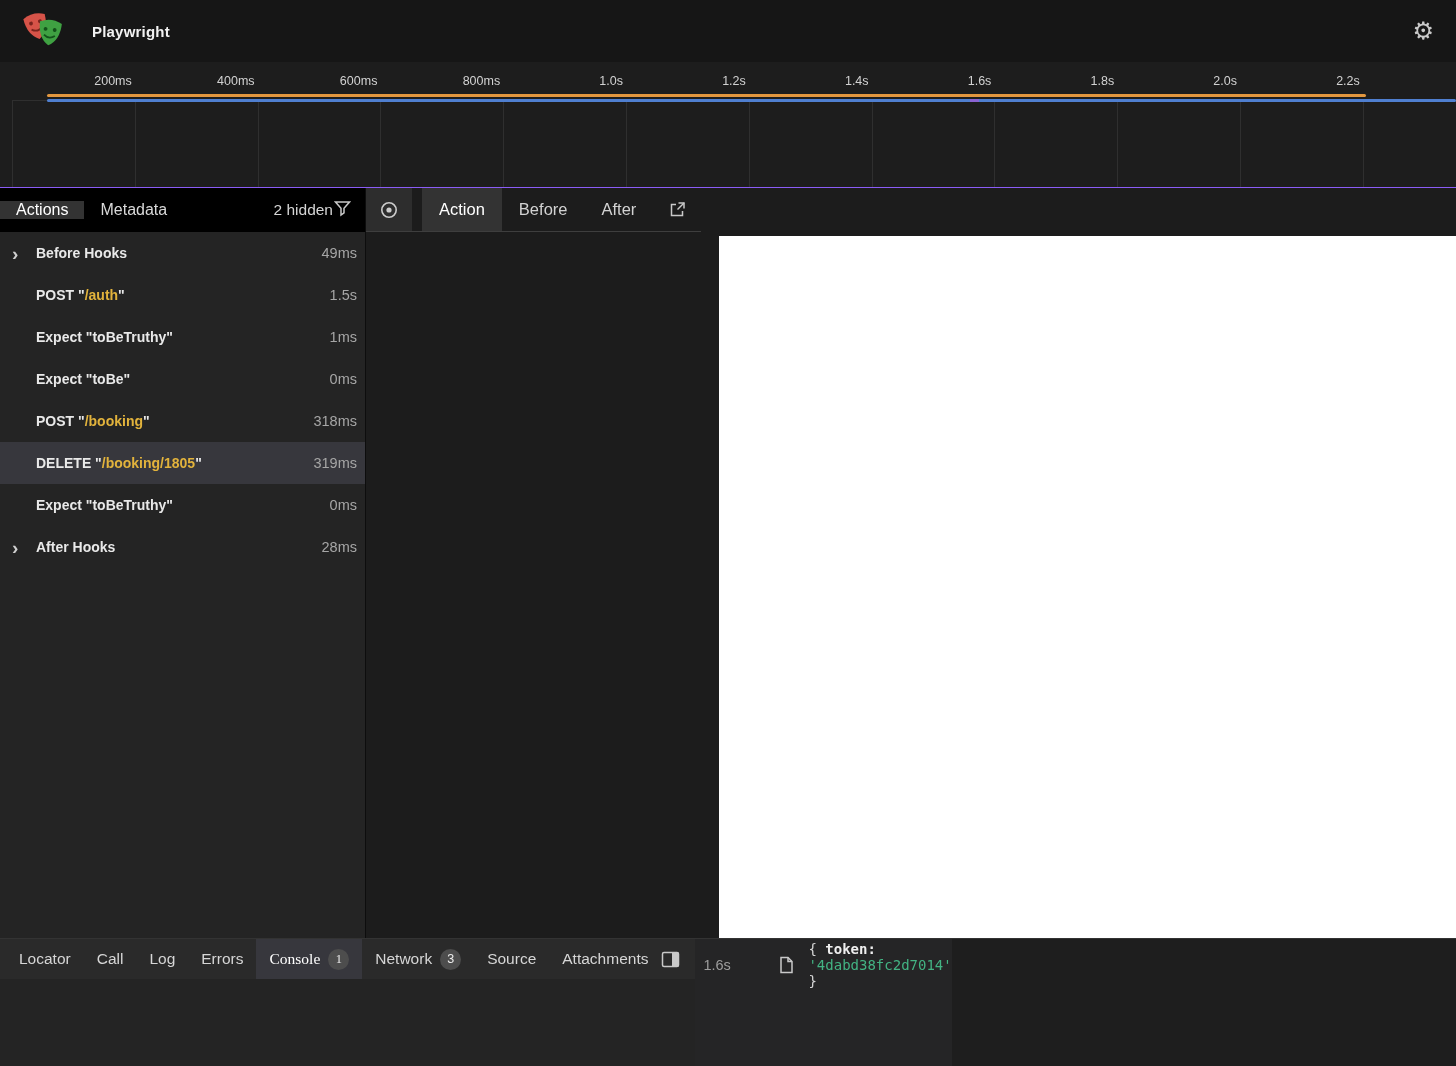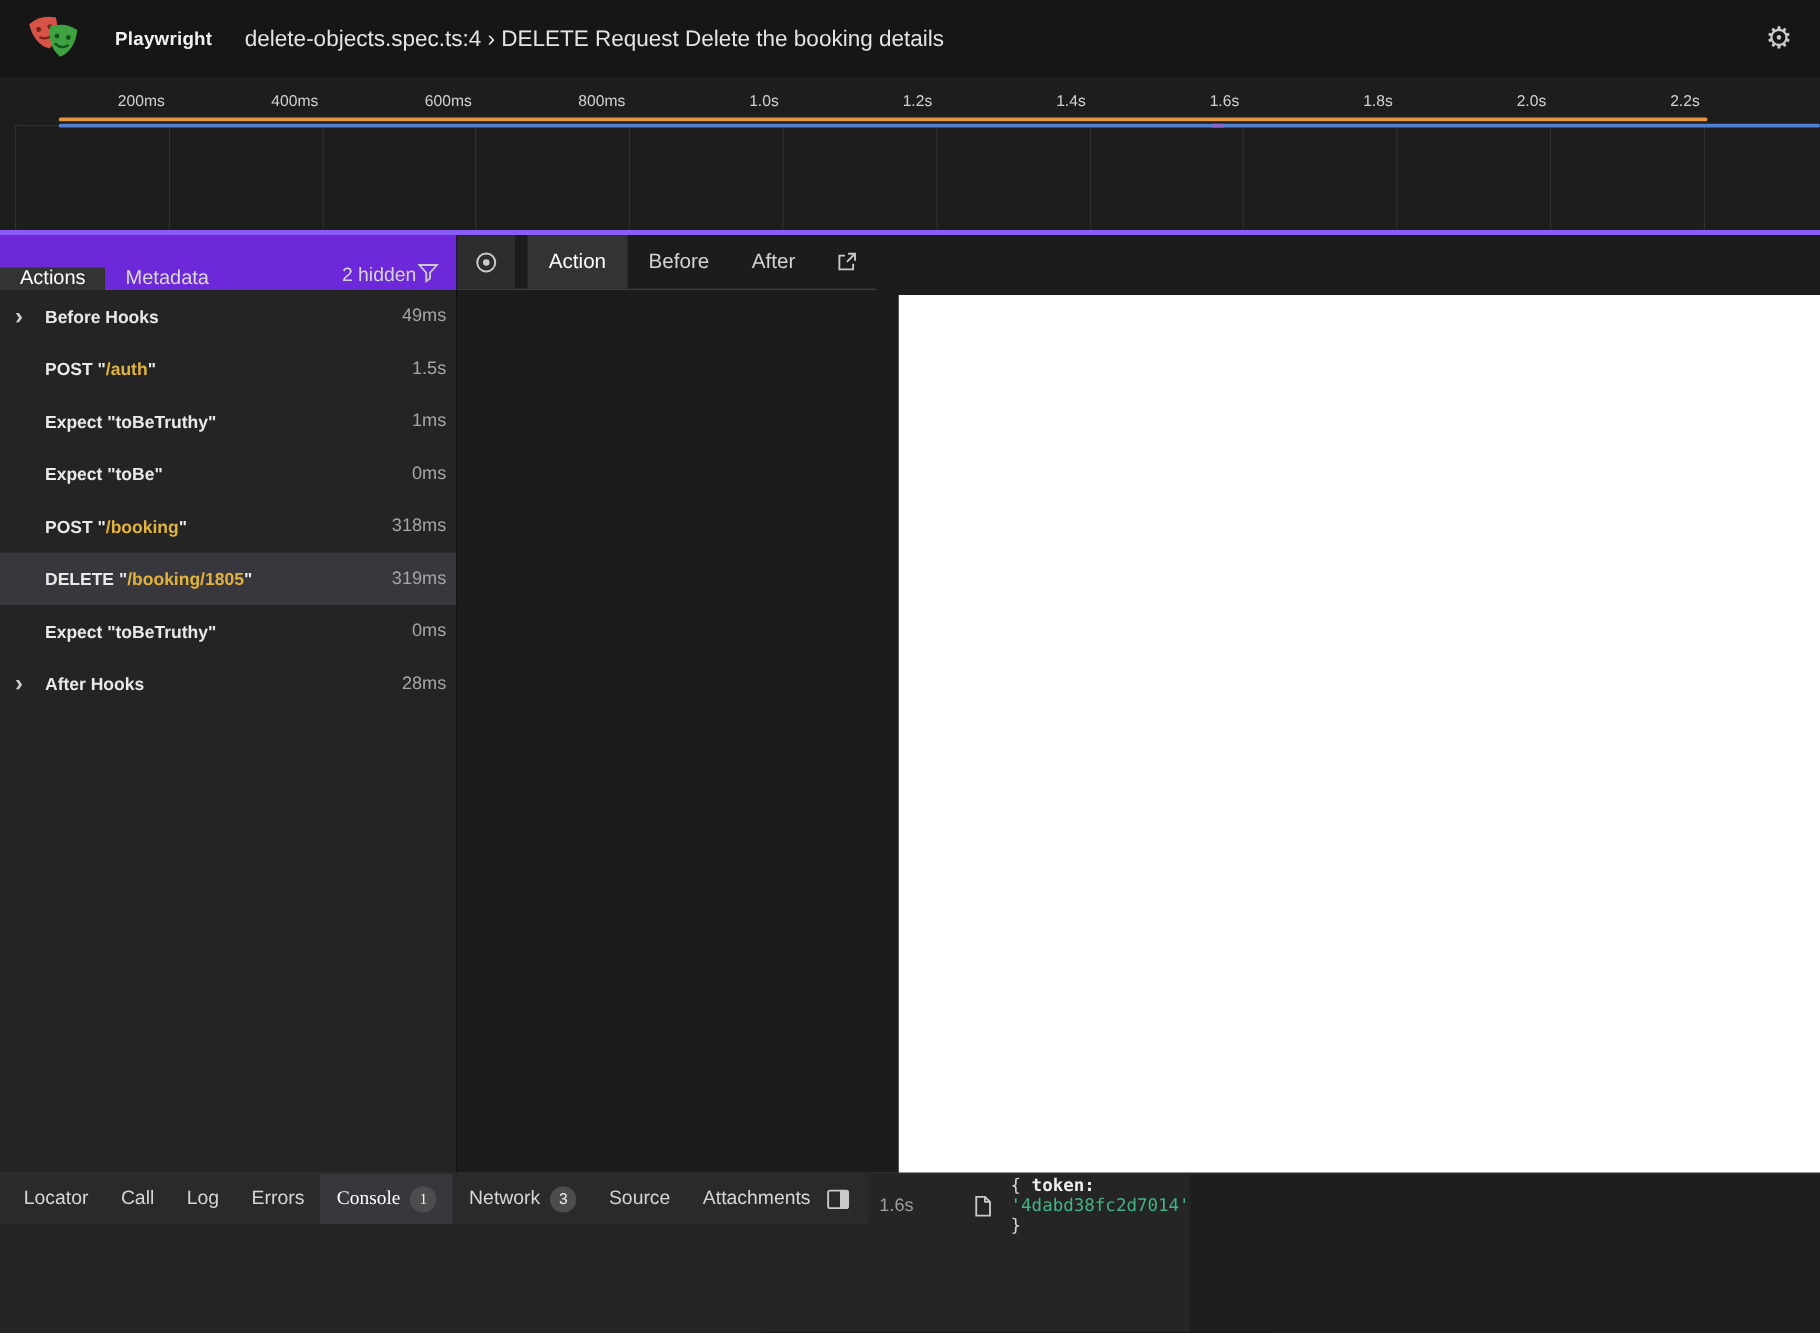--- a/index.html
+++ b/index.html
@@ -8,36 +8,36 @@
   .app { width:1456px; height:1066px; display:flex; flex-direction:column; overflow:hidden; background:#242424; position:relative; }
 
   
   .header { height:62px; flex:0 0 62px; background:#161616; display:flex; align-items:center; padding:0 22px; gap:26px; }
   .logo { width:44px; height:44px; flex:0 0 44px; }
   .app-title { font-size:15px; font-weight:bold; color:#f2f2f2; letter-spacing:.2px; }
   .test-title { font-size:18px; color:#e4e4e4; white-space:nowrap; overflow:hidden; }
   .gear { margin-left:auto; font-size:24px; color:#c9c9c9; cursor:pointer; line-height:1; }
 
   
-  .timeline { height:126px; flex:0 0 126px; background:#1d1d1d; position:relative; border-bottom:4px solid #8b5cf6; overflow:hidden; }
+  .timeline { height:126px; flex:0 0 126px; background:#1d1d1d; position:relative; border-bottom:1px solid #8b5cf6; overflow:hidden; }
   .tl-labels { position:absolute; left:12px; top:0; right:0; height:38px; display:flex; align-items:center; }
   .tl-cell { flex:0 0 122.8px; text-align:right; font-size:12.5px; color:#d2d2d2; padding-right:3px; }
   .tl-grid { position:absolute; left:12px; right:0; top:38px; bottom:0; display:flex; border-top:1px solid #2f2f2f; border-left:1px solid #2f2f2f; }
   .tl-gridcell { flex:0 0 122.8px; border-right:1px solid #2f2f2f; }
   .tl-bar { position:absolute; height:3px; border-radius:2px; }
   .tl-bar.orange { left:47px; width:1319px; top:32px; }
   .tl-bar.blue { left:47px; right:0; top:37px; }
   .tl-tick.purple { position:absolute; left:970px; width:9px; height:3px; top:37px; }
 
   
   .main { flex:0 0 750px; height:750px; display:flex; min-height:0; }
 
   
   .left-panel { width:366px; flex:0 0 366px; background:#242424; border-right:1px solid #0d0d0d; display:flex; flex-direction:column; }
-  .lp-tabs { height:44px; flex:0 0 44px; background:#6d28d9; display:flex; align-items:flex-end; }
+  .lp-tabs { height:44px; flex:0 0 44px; background:#000000; display:flex; align-items:center; }
   .lp-tab { padding:0 16px; display:flex; align-items:center; font-size:16px; color:#d9d9d9; cursor:pointer; }
   .lp-tab.active { background:#333333; color:#ffffff; }
   .lp-filter { margin-left:auto; display:flex; align-items:center; gap:1px; padding-right:14px; color:#d5d5d5; font-size:15.5px; cursor:pointer; }
   .actions-list { flex:1; overflow:hidden; }
   .action-row { height:42px; display:flex; align-items:center; padding:0 8px 0 10px; cursor:pointer; }
   .action-row.selected { background:#37373d; }
   .chev { width:26px; flex:0 0 26px; color:#cfcfcf; font-size:19px; font-weight:bold; line-height:1; padding-left:2px; }
   .a-title { font-size:14px; font-weight:bold; color:#e9e9e9; white-space:nowrap; }
   .a-title .path { color:#e2b33c; }
   .duration { margin-left:auto; color:#a6a6a6; font-size:14.5px; font-weight:normal; padding-left:10px; }
@@ -92,21 +92,20 @@
         </g>
         <g transform="rotate(7 32 28)">
           <path d="M18 15 Q30 9 42 15 Q42 33 30 40 Q18 33 18 15 Z" fill="#3fa142"></path>
           <circle cx="25" cy="22.5" r="2.1" fill="#14531b"></circle>
           <circle cx="35" cy="22.5" r="2.1" fill="#14531b"></circle>
           <path d="M24 29 Q30 34 36 29" stroke="#14531b" stroke-width="2" fill="none"></path>
         </g>
       </svg>
     </span>
     <span class="app-title">Playwright</span>
-    <span class="test-title">delete-objects.spec.ts:4 › DELETE Request Delete the booking details</span>
     <span class="gear">⚙</span>
   </div>
 
   <div class="timeline">
     <div class="tl-labels" id="tl-labels">
         <div class="tl-cell">200ms</div>
         <div class="tl-cell">400ms</div>
         <div class="tl-cell">600ms</div>
         <div class="tl-cell">800ms</div>
         <div class="tl-cell">1.0s</div>

